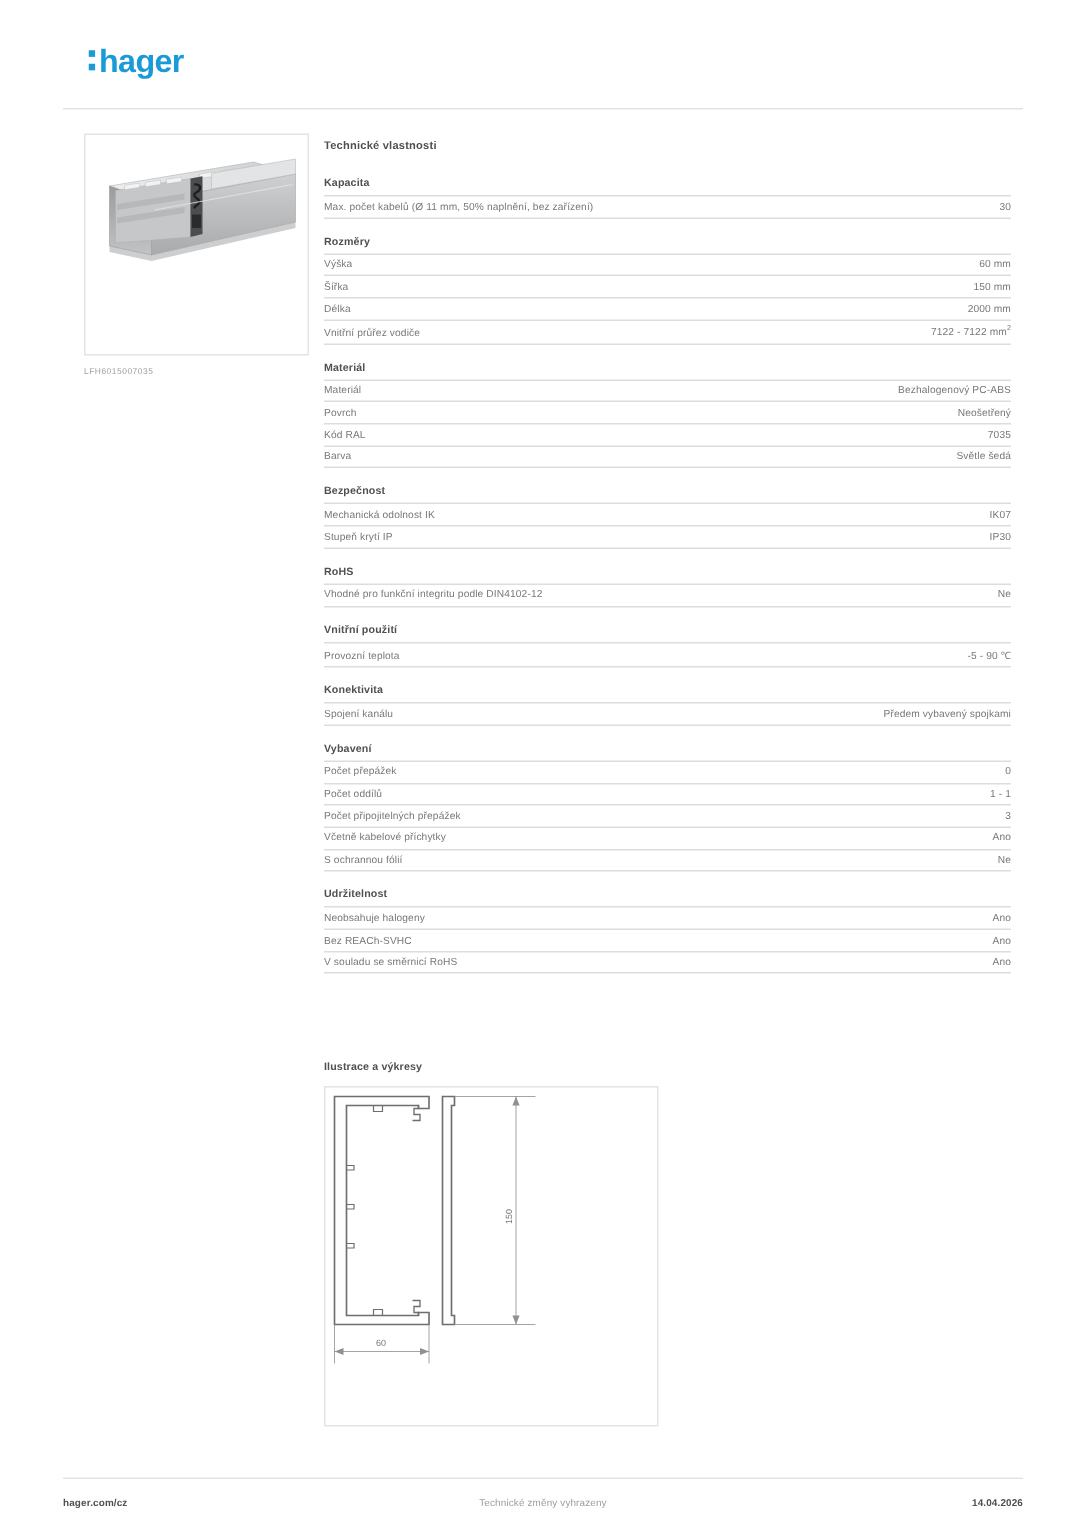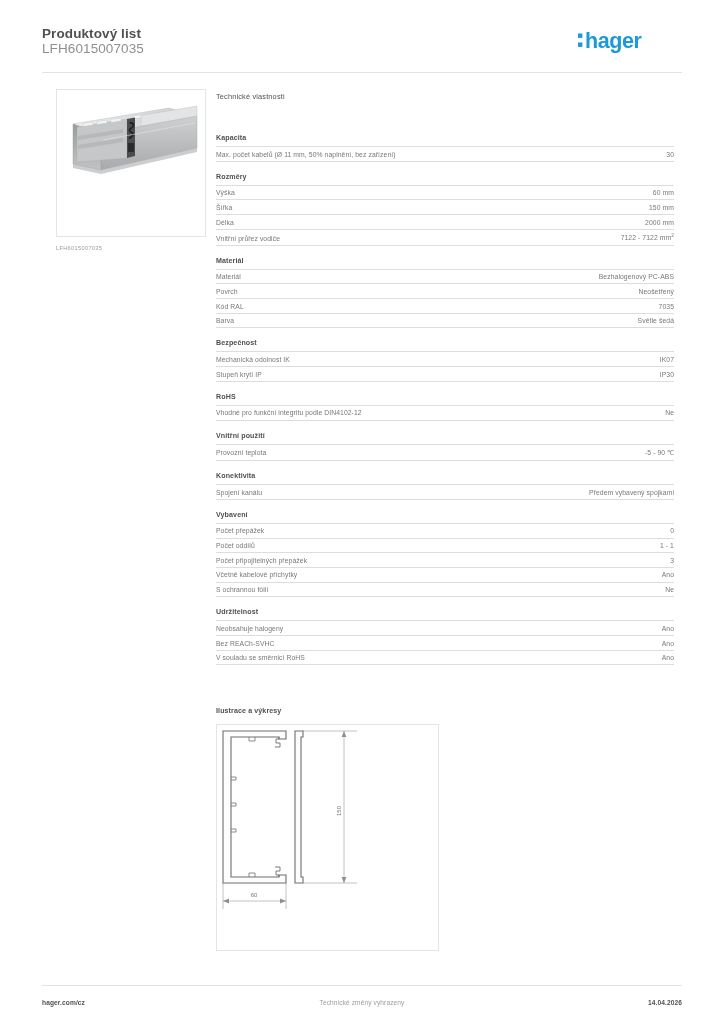--- a/index.html
+++ b/index.html
@@ -89,24 +89,24 @@
 
   
   .spec-col {
     position: absolute;
     left: 216px;
     top: 92px;
     width: 458px;
   }
   .spec-title {
     font-size: 7.4px;
-    font-weight: normal;
+    font-weight: bold;
     color: #4f5052;
     letter-spacing: .15px;
-    margin-bottom: 33px;
+    margin-bottom: 17px;
   }
   .group { margin-bottom: 11px; }
   .group-head {
     font-size: 7.1px;
     font-weight: bold;
     color: #4f5052;
     letter-spacing: .1px;
     padding-bottom: 4px;
   }
   .rows { border-top: 1px solid #dcdddf; }
@@ -197,24 +197,20 @@
     margin-left: auto;
     z-index: 2;
   }
 </style>
 </head>
 <body>
 
 <div class="page">
 
   <div class="header">
-    <div class="title-block">
-      <div class="doc-title">Produktový list</div>
-      <div class="doc-subtitle">LFH6015007035</div>
-    </div>
     <div class="logo-block">
       <svg width="104" height="26" viewBox="0 0 104 26">
         <rect x="0" y="5.5" width="4.4" height="4.4" fill="#1a9ad7"></rect>
         <rect x="0" y="14.5" width="4.4" height="4.4" fill="#1a9ad7"></rect>
         <text x="7" y="20" font-family="Liberation Sans, sans-serif" font-size="21.5" font-weight="bold" fill="#1a9ad7" letter-spacing="-0.4">hager</text>
       </svg>
     </div>
   </div>
   <div class="header-rule"></div>
 

